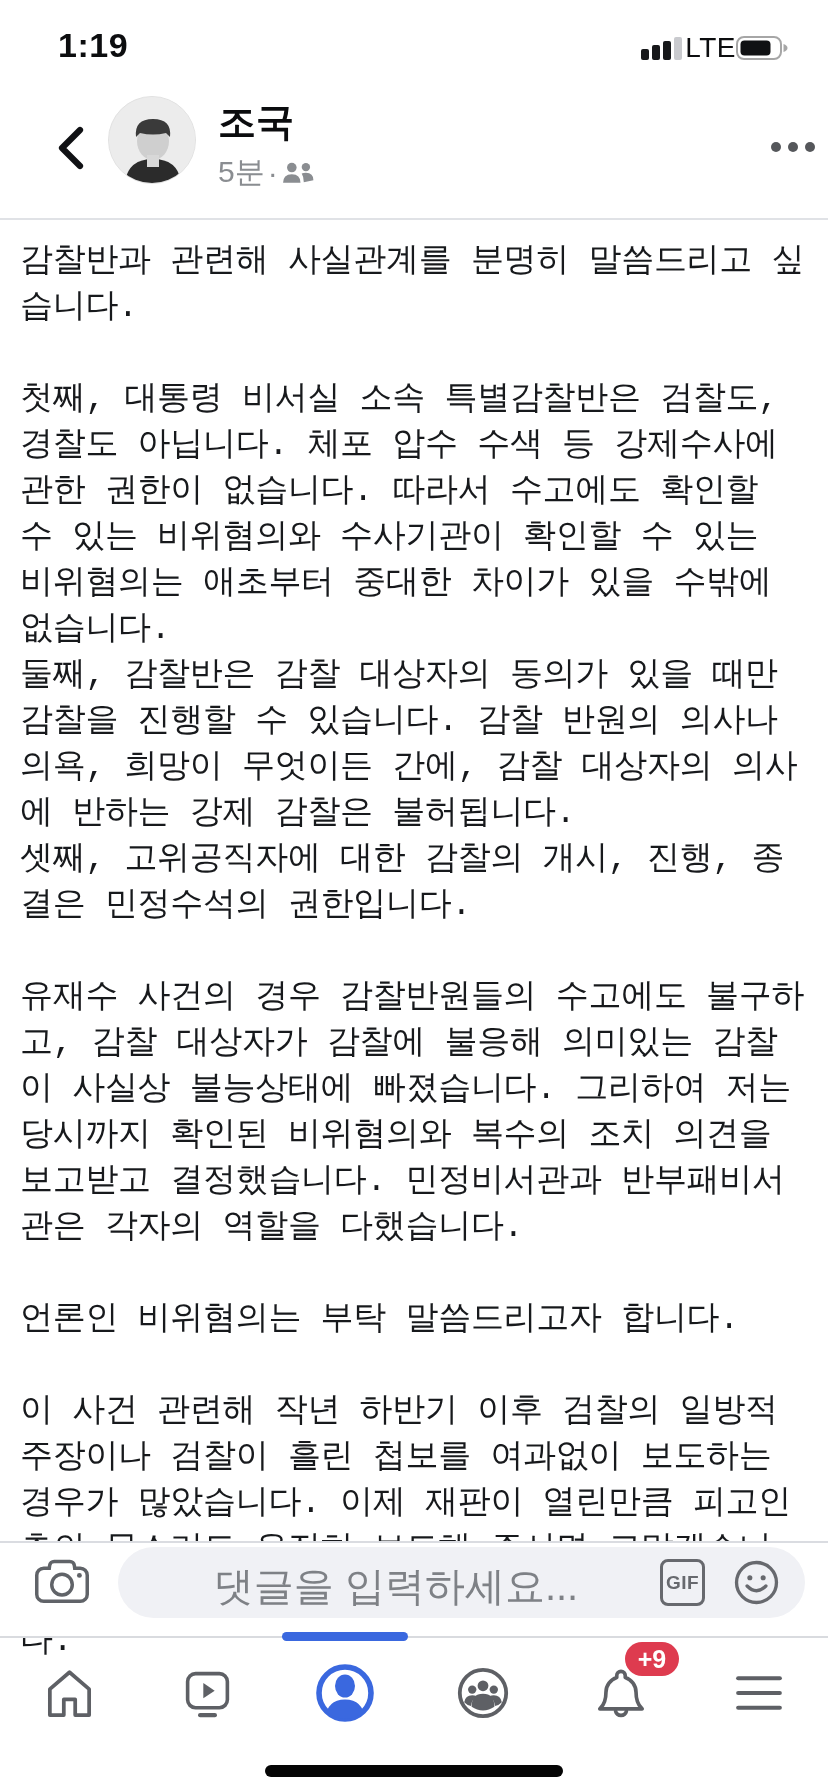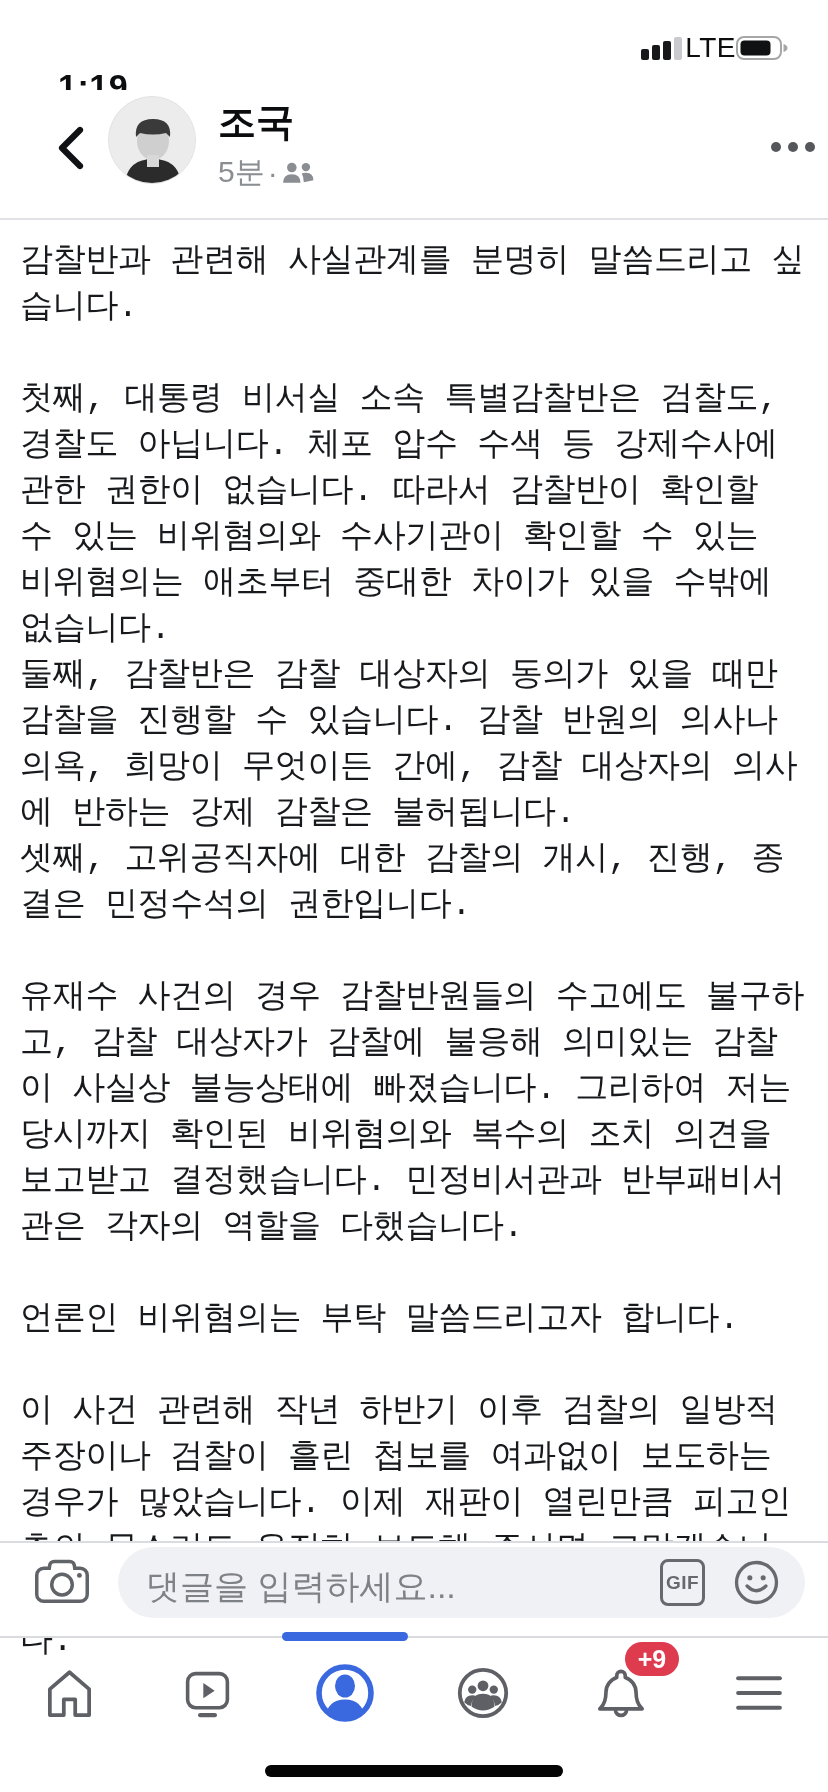--- a/index.html
+++ b/index.html
@@ -3,42 +3,42 @@
 <meta charset="utf-8">
 <style>
   html,body{margin:0;padding:0;background:#fff;}
   *{box-sizing:border-box;}
   .screen{
     position:relative;width:828px;height:1792px;background:#ffffff;overflow:hidden;
     font-family:"Liberation Sans","DejaVu Sans",sans-serif;color:#17191c;
   }
   
   .status-bar{position:absolute;left:0;top:0;width:828px;height:90px;}
-  .status-time{position:absolute;left:58px;top:26px;font-size:34px;font-weight:700;color:#0c0d0f;letter-spacing:.5px;margin-top:41px;}
+  .status-time{position:absolute;left:58px;top:26px;font-size:34px;font-weight:700;color:#0c0d0f;letter-spacing:.5px;}
   .status-right{position:absolute;right:40px;top:32px;display:flex;align-items:center;}
   .lte-label{font-size:28px;font-weight:500;color:#0c0d0f;letter-spacing:.5px;}
   
   .header{position:absolute;left:0;top:90px;width:828px;height:128px;background:#fff;margin-left:20px;}
   .back-btn{position:absolute;left:26px;top:122px;width:48px;height:52px;display:flex;align-items:center;justify-content:center;background:none;border:none;padding:0;cursor:pointer;}
   .avatar{position:absolute;left:88px;top:6px;width:88px;height:88px;border-radius:50%;overflow:hidden;background:#eaeaea;border:1px solid #e2e2e2;}
   .author-name{position:absolute;left:198px;top:12px;font-size:38px;font-weight:700;color:#0b0c0e;line-height:1.1;}
   .meta-row{position:absolute;left:198px;top:62px;display:flex;align-items:center;gap:3px;font-size:30px;color:#8a8d91;}
   .more-btn{position:absolute;right:26px;top:36px;width:58px;height:42px;display:flex;align-items:center;justify-content:center;gap:7px;background:none;border:none;cursor:pointer;padding:0;}
   .more-btn i{width:10px;height:10px;border-radius:50%;background:#55575b;display:block;}
   .header-divider{position:absolute;left:0;top:218px;width:828px;height:2px;background:#e0e2e6;}
   
   .post-body{position:absolute;left:20px;top:239px;width:790px;}
   .post-body p{margin:0 0 46px 0;font-size:33px;line-height:46px;letter-spacing:-0.3px;color:#17191c;white-space:pre-line;font-family:Liberation Mono, monospace;}
   .post-body p:last-child{margin-bottom:0;}
   
   .comment-divider{position:absolute;left:0;top:1541px;width:828px;height:2px;background:#dadce1;}
   .comment-bar{position:absolute;left:0;top:1543px;width:828px;height:93px;background:#fff;}
   .camera-btn{position:absolute;left:32px;top:10px;width:60px;height:56px;display:flex;align-items:center;justify-content:center;background:none;border:none;padding:0;cursor:pointer;}
   .comment-pill{position:absolute;left:118px;top:4px;width:687px;height:71px;border-radius:36px;background:#f0f1f5;}
-  .comment-input{position:absolute;left:28px;top:0;width:500px;height:79px;border:none;background:transparent;outline:none;font-size:34px;color:#17191c;font-family:inherit;padding:0;}
+  .comment-input{position:absolute;left:28px;top:0;width:500px;height:79px;border:none;background:transparent;outline:none;font-size:40px;color:#17191c;font-family:inherit;padding:0;text-align:center;}
   .comment-input::placeholder{color:#7e8186;opacity:1;}
   .gif-btn{position:absolute;right:100px;top:12px;width:45px;height:47px;border:3px solid #67696e;border-radius:8px;background:none;color:#67696e;font-size:19px;font-weight:700;letter-spacing:.5px;display:flex;align-items:center;justify-content:center;cursor:pointer;padding:0;font-family:inherit;}
   .emoji-btn{position:absolute;right:25px;top:12px;width:47px;height:47px;background:none;border:none;padding:0;cursor:pointer;}
   
   .tabbar-hairline{position:absolute;left:0;top:1636px;width:828px;height:2px;background:#d9dbdf;}
   .tab-indicator{position:absolute;left:282px;top:1632px;width:126px;height:9px;border-radius:5px;}
   .tab-bar{position:absolute;left:0;top:1638px;width:828px;height:110px;display:flex;}
   .tab-item{position:relative;width:138px;height:110px;display:flex;align-items:center;justify-content:center;background:none;border:none;padding:0;cursor:pointer;}
   .notif-badge{position:absolute;left:73px;top:4px;min-width:54px;height:34px;border-radius:17px;color:#fff;font-size:25px;font-weight:700;display:flex;align-items:center;justify-content:center;padding:0 6px;font-family:inherit;}
   .home-indicator{position:absolute;left:265px;top:1765px;width:298px;height:12px;border-radius:6px;background:#050505;}
@@ -112,21 +112,21 @@
     <button class="more-btn">
       <i></i>
         <i></i>
         <i></i>
     </button>
   </div>
   <div class="header-divider"></div>
 
   <div class="post-body">
       <p>감찰반과 관련해 사실관계를 분명히 말씀드리고 싶습니다.</p>
-      <p>첫째, 대통령 비서실 소속 특별감찰반은 검찰도, 경찰도 아닙니다. 체포 압수 수색 등 강제수사에 관한 권한이 없습니다. 따라서 감찰반이 확인할 수 있는 비위혐의와 수사기관이 확인할 수 있는 비위혐의는 애초부터 중대한 차이가 있을 수밖에 없습니다.
+      <p>첫째, 대통령 비서실 소속 특별감찰반은 검찰도, 경찰도 아닙니다. 체포 압수 수색 등 강제수사에 관한 권한이 없습니다. 따라서 수고에도 확인할 수 있는 비위혐의와 수사기관이 확인할 수 있는 비위혐의는 애초부터 중대한 차이가 있을 수밖에 없습니다.
 둘째, 감찰반은 감찰 대상자의 동의가 있을 때만 감찰을 진행할 수 있습니다. 감찰 반원의 의사나 의욕, 희망이 무엇이든 간에, 감찰 대상자의 의사에 반하는 강제 감찰은 불허됩니다.
 셋째, 고위공직자에 대한 감찰의 개시, 진행, 종결은 민정수석의 권한입니다.</p>
       <p>유재수 사건의 경우 감찰반원들의 수고에도 불구하고, 감찰 대상자가 감찰에 불응해 의미있는 감찰이 사실상 불능상태에 빠졌습니다. 그리하여 저는 당시까지 확인된 비위혐의와 복수의 조치 의견을 보고받고 결정했습니다. 민정비서관과 반부패비서관은 각자의 역할을 다했습니다.</p>
       <p>언론인 비위혐의는 부탁 말씀드리고자 합니다.</p>
       <p>이 사건 관련해 작년 하반기 이후 검찰의 일방적 주장이나 검찰이 흘린 첩보를 여과없이 보도하는 경우가 많았습니다. 이제 재판이 열린만큼 피고인 측의 목소리도 온전히 보도해 주시면 고맙겠습니다. 기계적 균형이라도 맞춰주십시오. 부탁드립니다.</p>
     </div>
 
   <div class="comment-divider"></div>
   <div class="comment-bar">
     <button class="camera-btn">

